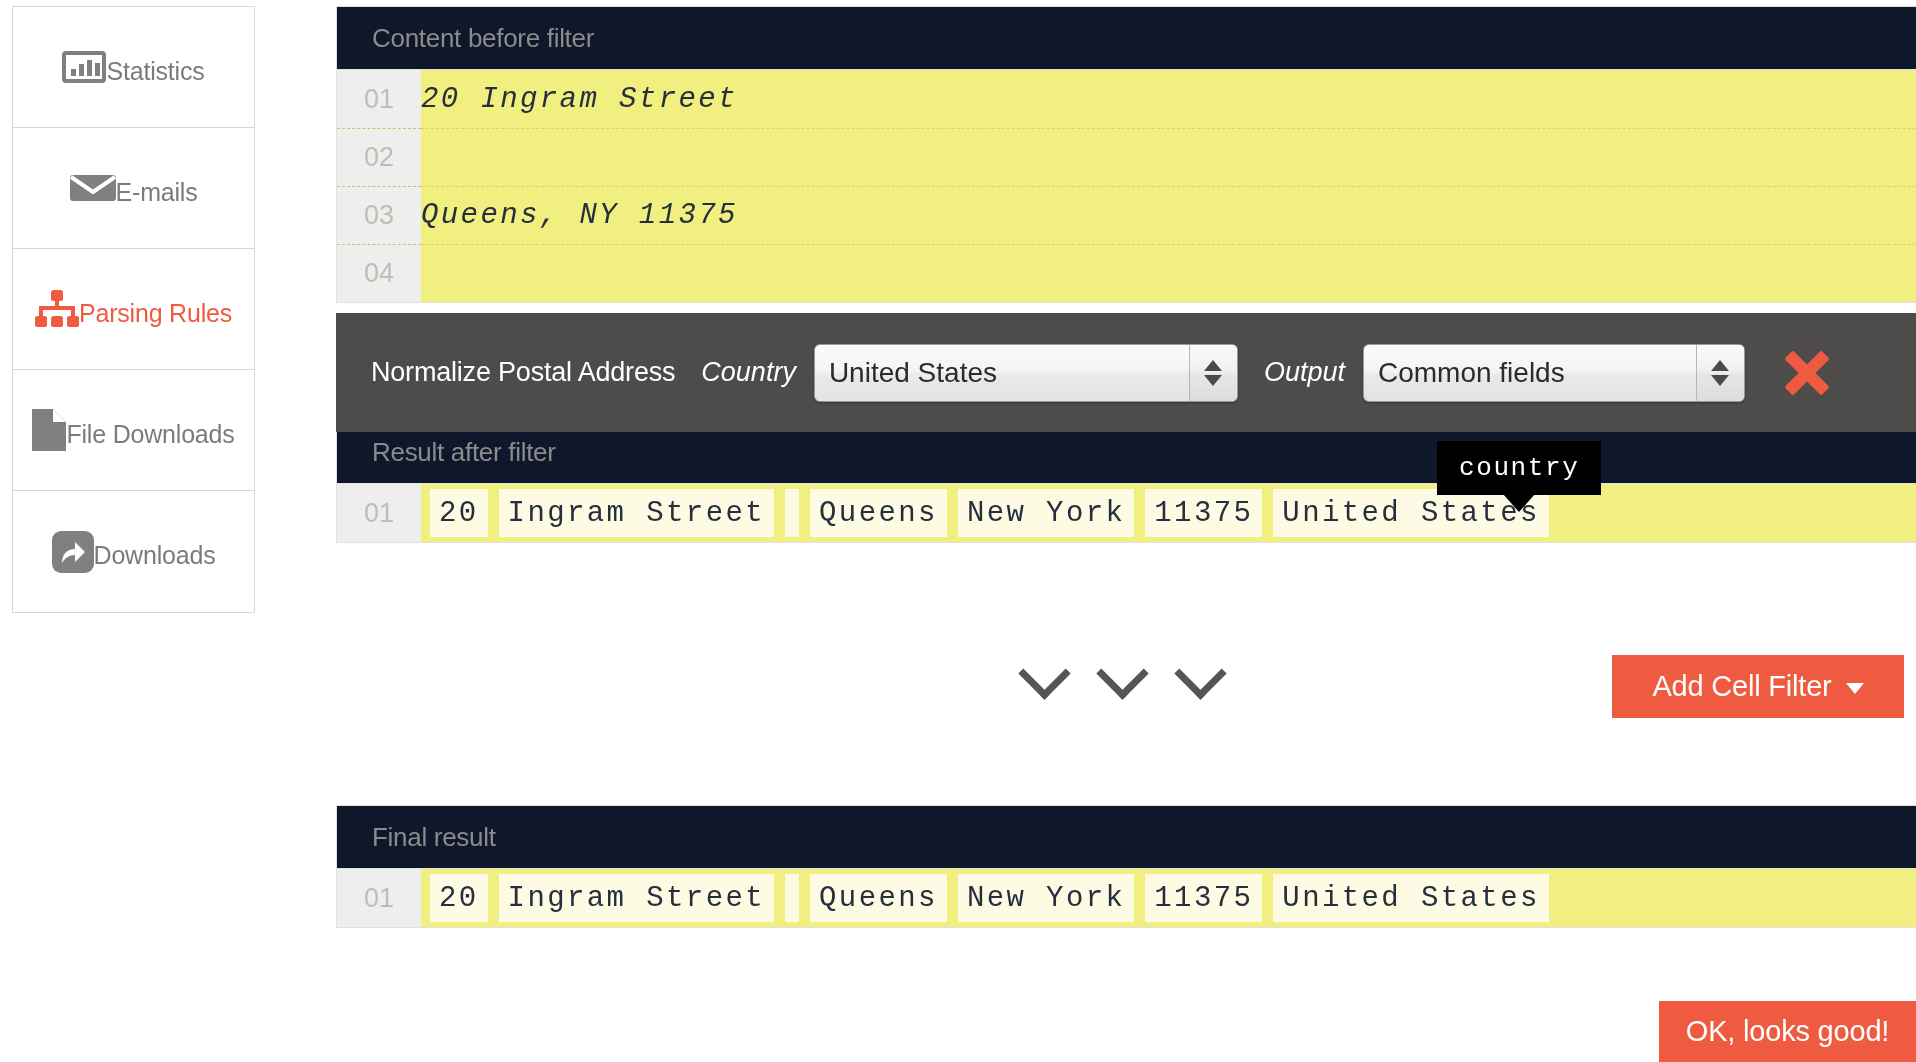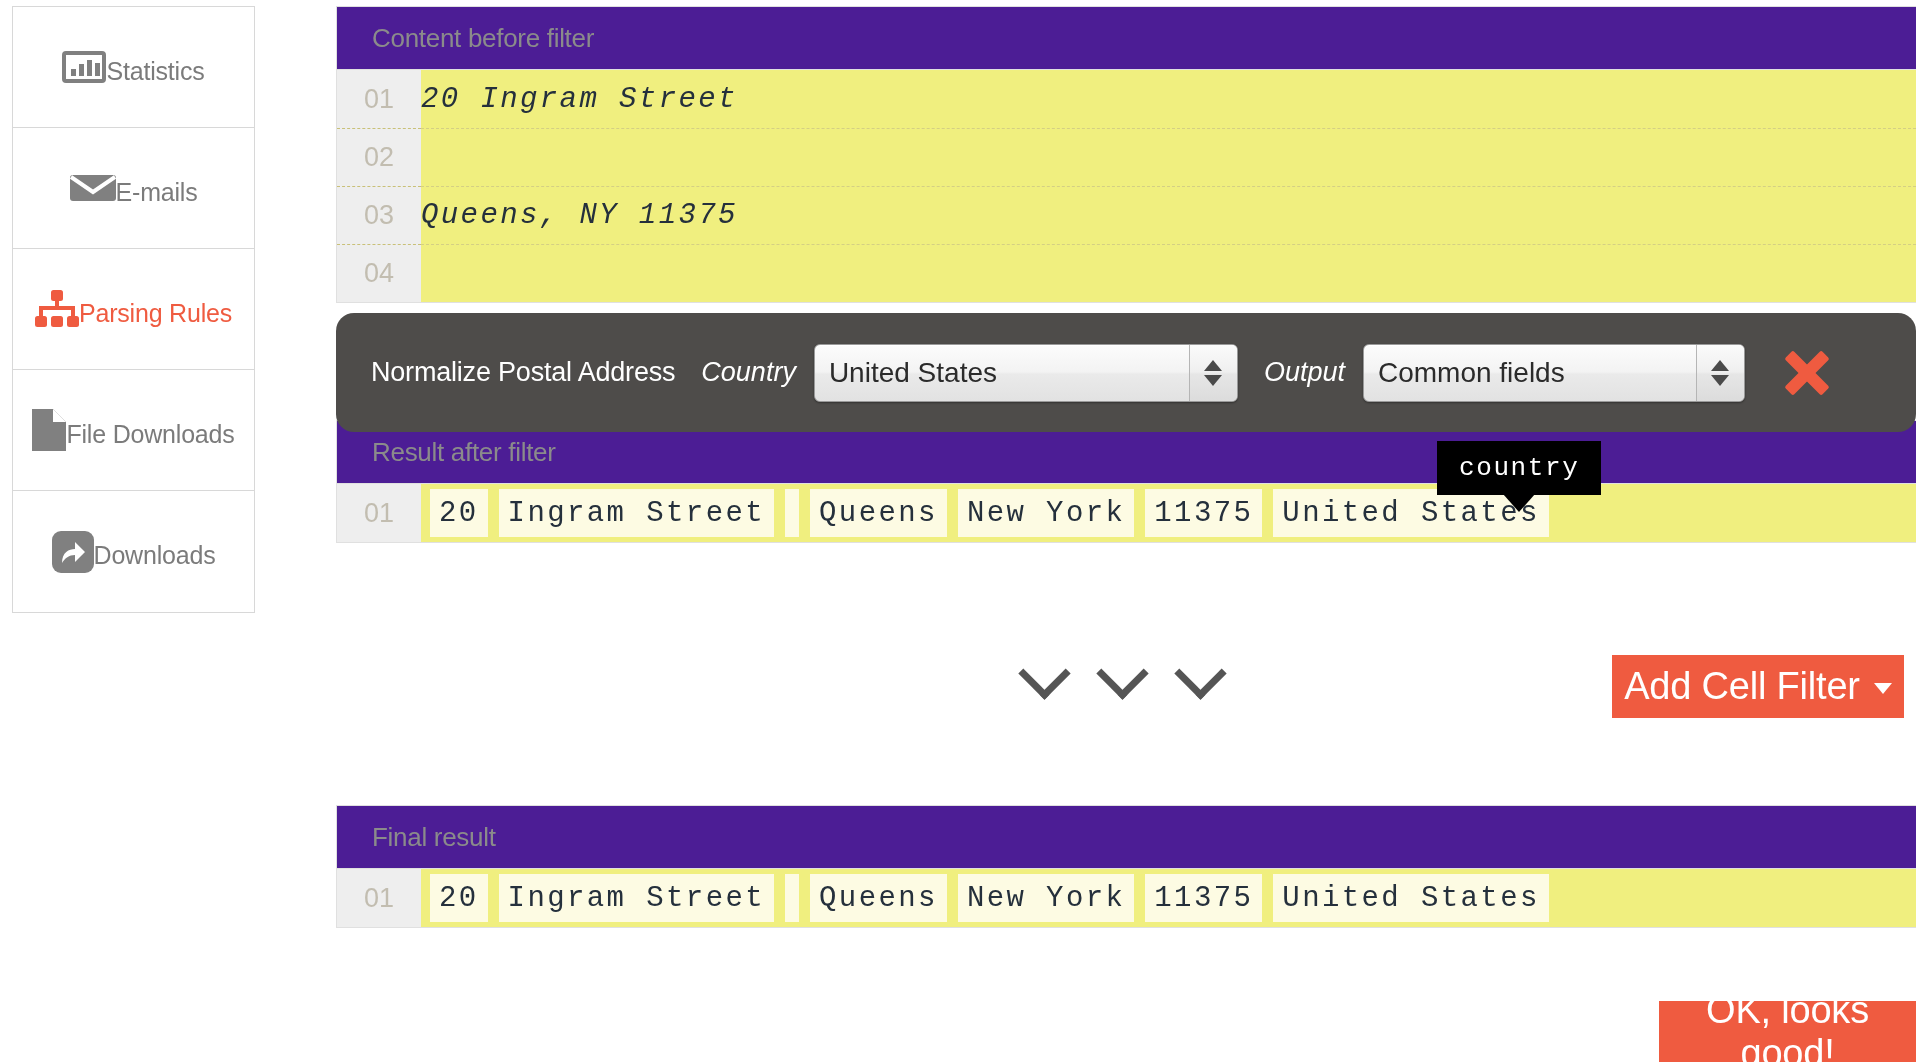--- a/index.html
+++ b/index.html
@@ -42,21 +42,21 @@
   .panel {
     position: absolute;
     left: 336px;
     width: 1580px;
     border: 1px solid #e0e0e0;
     border-right: none;
     background: #ffffff;
   }
   .panel-header {
     height: 63px;
-    background: #4c1d95;
+    background: #0f172a;
     border-bottom: 1px solid #e0e0e0;
     display: flex; align-items: center;
     padding-left: 35px;
     font-size: 26px;
     color: #8b8b8b;
     letter-spacing: -0.3px;
   }
 
   
   .code-body { background: #f0ef7f; }
@@ -233,21 +233,21 @@
     transform: rotate(45deg);
   }
 
   
   .btn-primary {
     position: absolute;
     background: #ef5b40;
     color: #ffffff;
     border: none;
     font-family: "Liberation Sans", sans-serif;
-    font-size: 38px;
+    font-size: 29px;
     letter-spacing: -0.2px;
     cursor: pointer;
     display: flex; align-items: center; justify-content: center;
     gap: 14px;
   }
   #add-cell-filter {
     left: 1612px; top: 655px;
     width: 292px; height: 63px;
   }
   #ok-button {
@@ -342,21 +342,21 @@
         <span class="lineno">03</span>
         <span class="linetext">Queens, NY 11375</span>
       </div>
       <div class="code-line">
         <span class="lineno">04</span>
         <span class="linetext"></span>
       </div>
     </div>
   </section>
 
-  <div class="filter-bar" style="top:313px;border-radius:18px;">
+  <div class="filter-bar" style="top:313px;">
     <span class="filter-title">Normalize Postal Address</span>
 
     <span class="filter-param-label">Country</span>
     <div class="mac-select" style="width:424px;">
       <span>United States</span>
       <span class="stepper">
         <span class="up"></span>
         <span class="down"></span>
       </span>
     </div>

